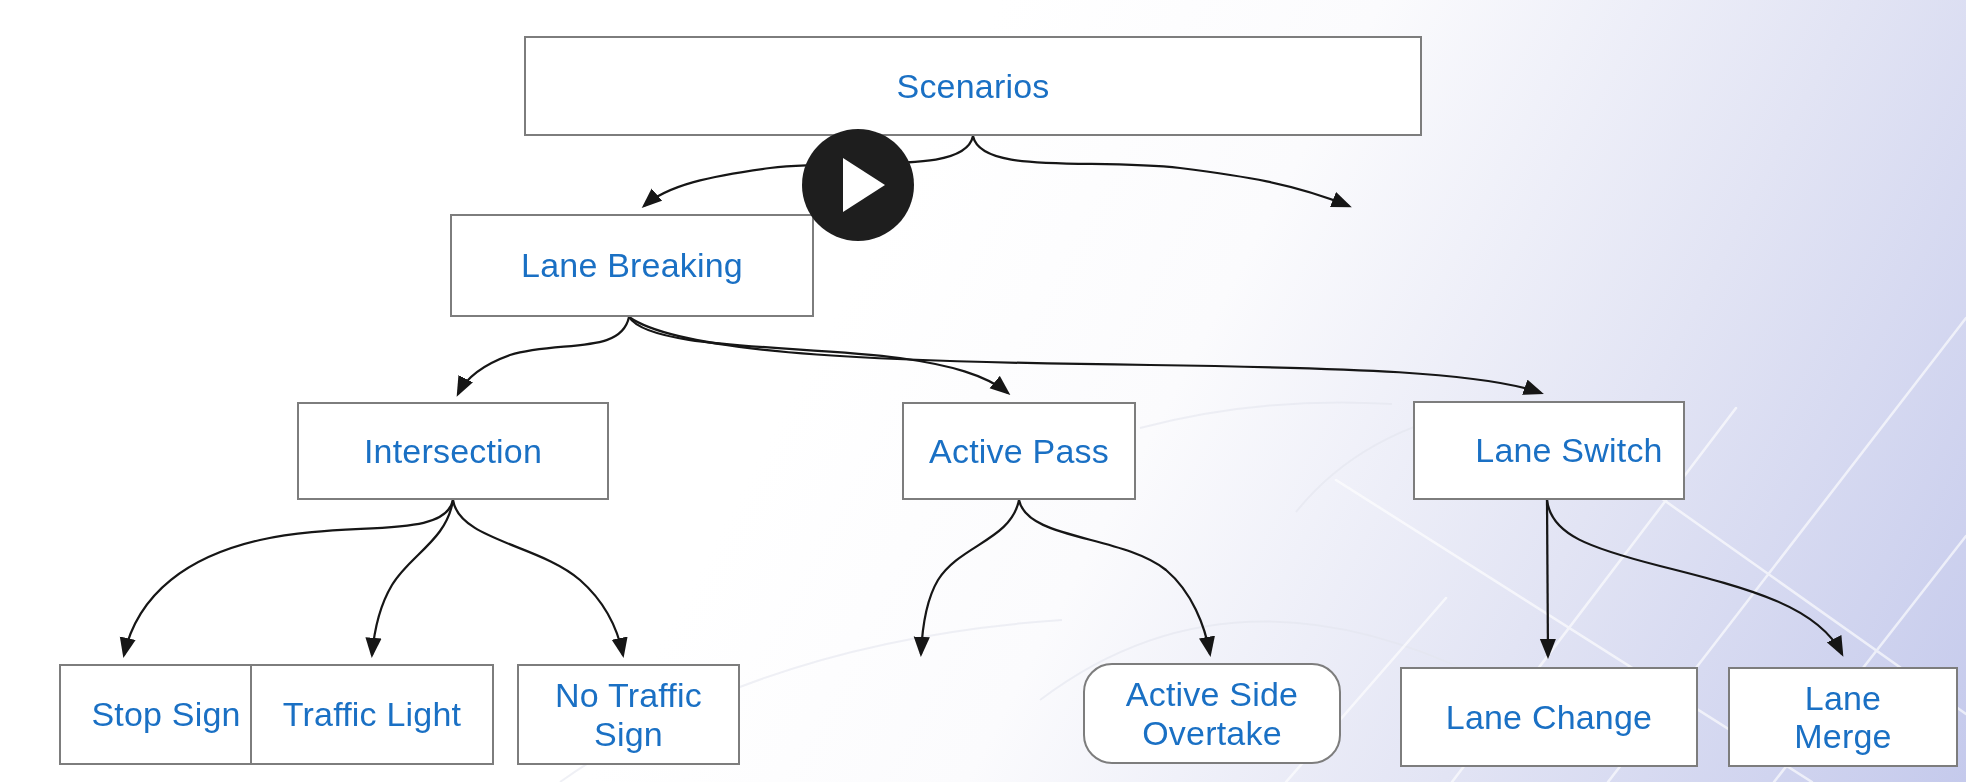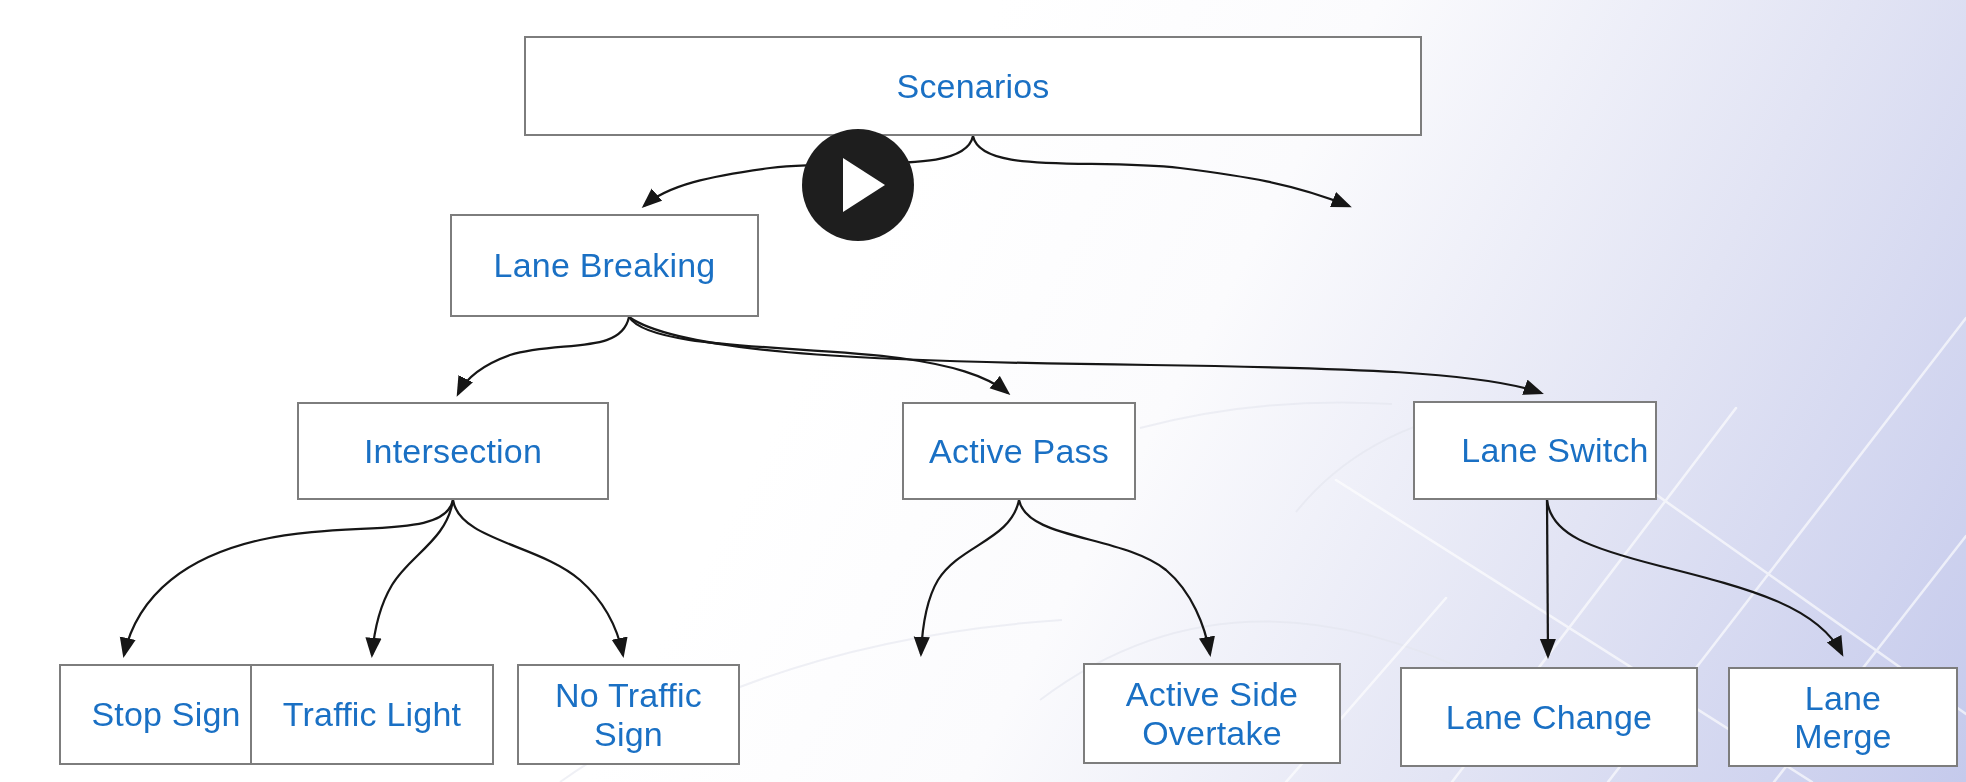--- a/index.html
+++ b/index.html
@@ -32,30 +32,30 @@
     font-size: 34px;
     line-height: 1.12;
     letter-spacing: 0.2px;
   }
   .node .label.narrow-130 { max-width: 130px; }
   .node .label.narrow-190 { max-width: 195px; }
   .node .label.narrow-210 { max-width: 215px; }
 
   
   #n-scenarios            { left: 524px;  top: 36px;  width: 898px; height: 100px; }
-  #n-lane-breaking        { left: 450px;  top: 214px; width: 309px; height: 103px; }
+  #n-lane-breaking        { left: 450px;  top: 214px; width: 364px; height: 103px; }
   #n-lane-follow          { left: 1188px; top: 214px; width: 309px; height: 101px; }
   #n-intersection         { left: 297px;  top: 402px; width: 312px; height: 98px; }
   #n-active-pass          { left: 902px;  top: 402px; width: 234px; height: 98px; }
-  #n-lane-switch          { left: 1413px; top: 401px; width: 244px; height: 99px; padding-left: 40px; }
+  #n-lane-switch          { left: 1413px; top: 401px; width: 272px; height: 99px; padding-left: 40px; }
   #n-stop-sign            { left: 15px;   top: 664px; width: 214px; height: 101px; margin-left: 44px; }
   #n-traffic-light        { left: 250px;  top: 664px; width: 244px; height: 101px; }
   #n-no-traffic-sign      { left: 517px;  top: 664px; width: 223px; height: 101px; }
   #n-side-pass            { left: 798px;  top: 663px; width: 249px; height: 101px; }
-  #n-active-side-overtake { left: 1083px; top: 663px; width: 258px; height: 101px; }
+  #n-active-side-overtake { left: 1083px; top: 663px; width: 258px; height: 101px; border-radius: 29px; }
   #n-lane-change          { left: 1400px; top: 667px; width: 298px; height: 100px; }
   #n-lane-merge           { left: 1728px; top: 667px; width: 230px; height: 100px; }
 
   #play-button {
     position: absolute;
     left: 802px; top: 129px;
     width: 112px; height: 112px;
     border-radius: 50%;
     background: #1e1e1e;
     display: flex;

